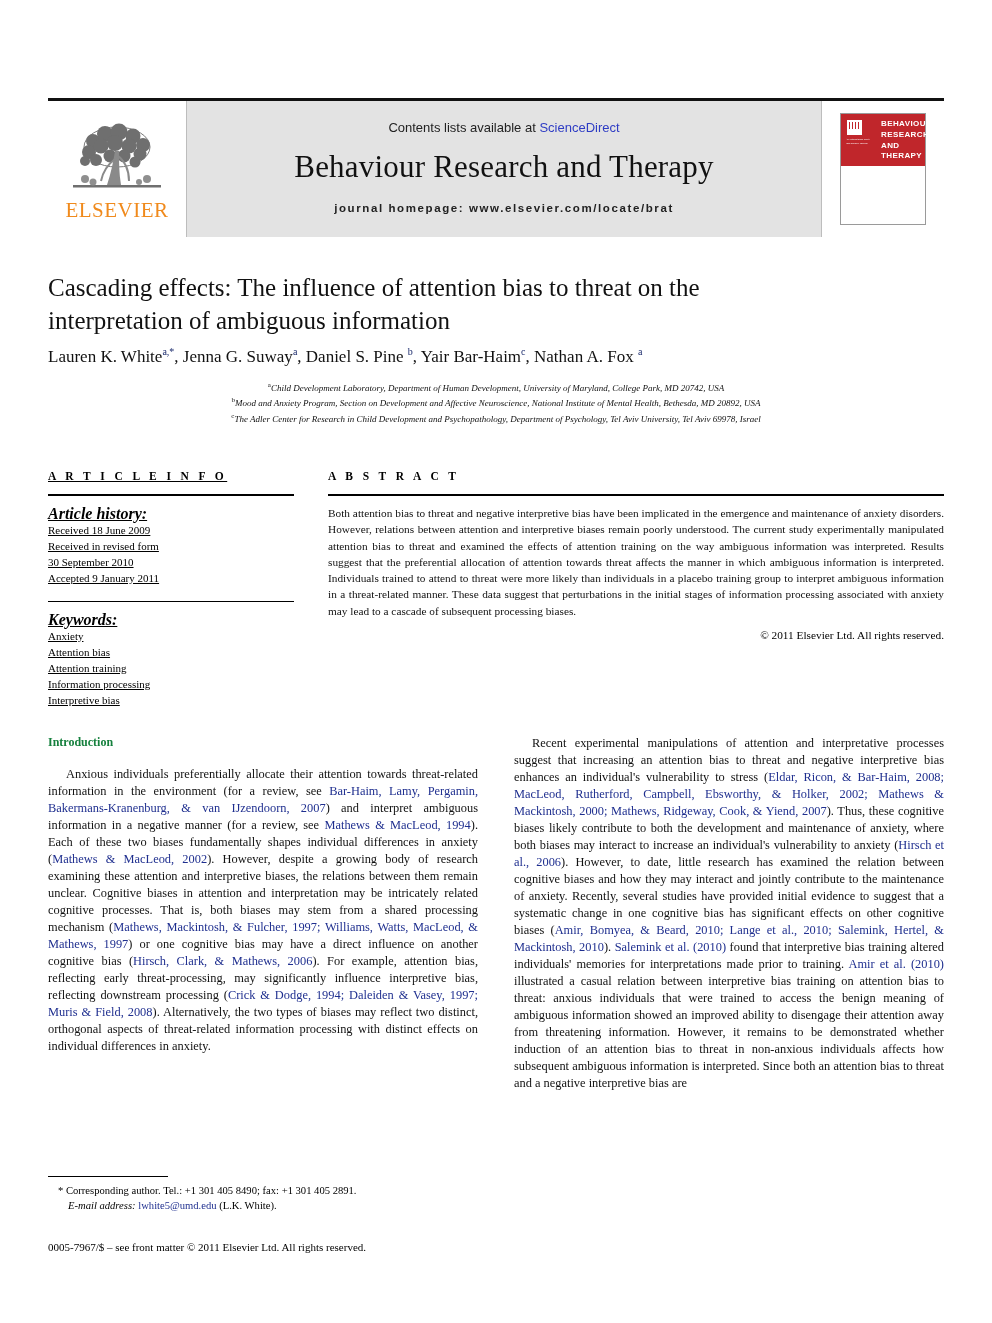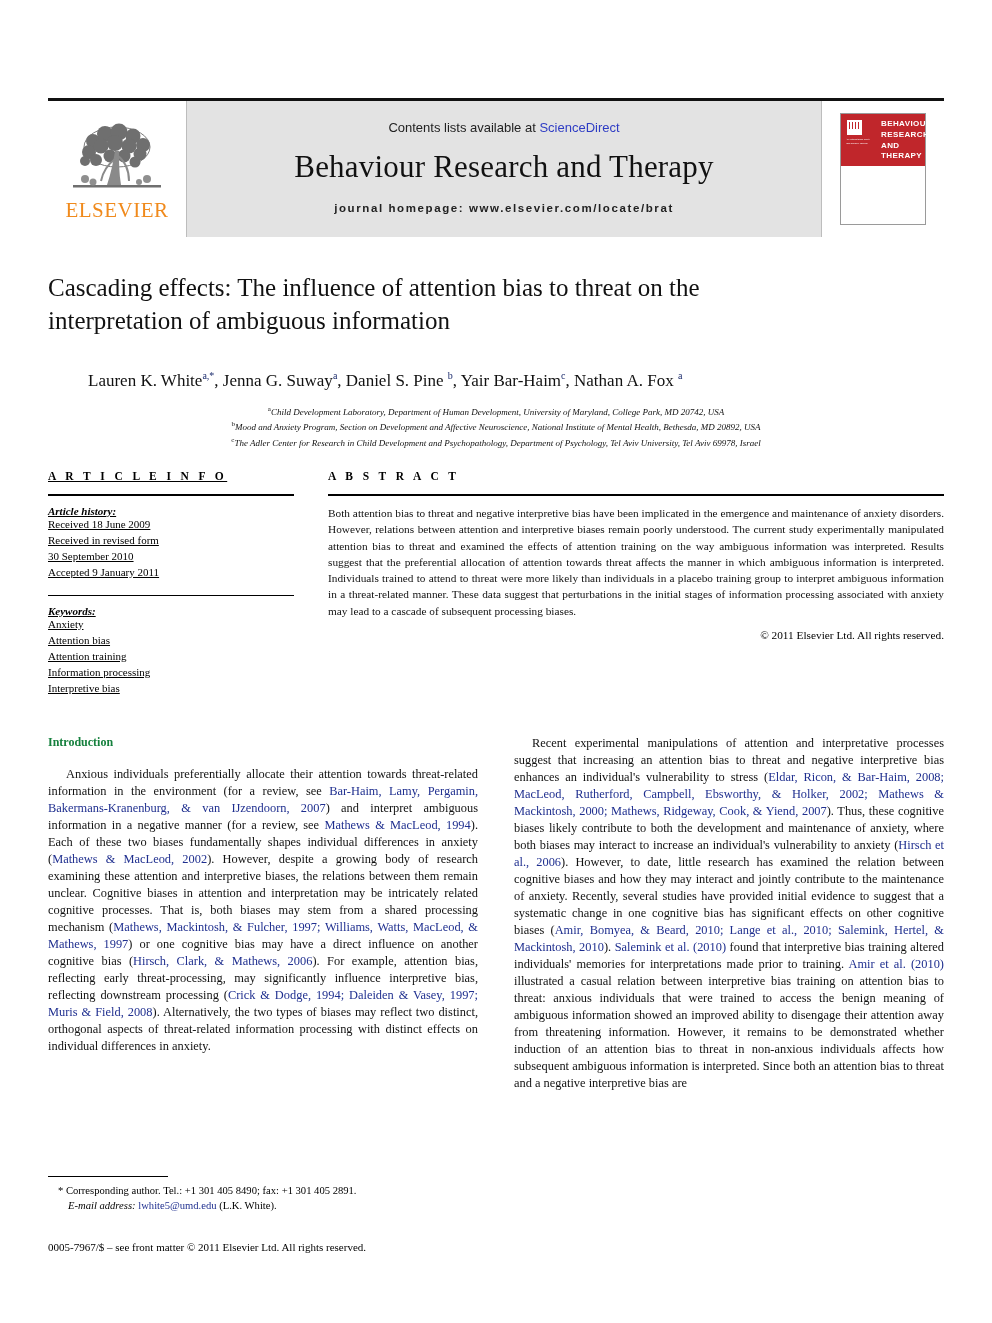--- a/index.html
+++ b/index.html
@@ -162,30 +162,29 @@
     position: absolute;
     left: 48px;
     top: 272px;
     width: 896px;
   }
   h1.article-title {
     font-family: "Liberation Serif", serif;
     font-size: 25px;
     font-weight: normal;
     line-height: 1.3;
-    margin: 0 0 32px 0;
+    margin: 0 0 8px 0;
     color: #111;
     max-width: 760px;
   }
   .authors {
     font-size: 17px;
     line-height: 1.3;
     margin-bottom: 12px;
     color: #111;
-    margin-left: 40px;
   }
   .authors sup { color: #1a2a6c; font-size: 10px; }
   .affiliations {
     font-size: 9px;
     font-style: italic;
     line-height: 1.62;
     color: #111;
     text-align: center;
   }
   .affiliations sup { font-style: normal; font-size: 7px; }
@@ -203,21 +202,21 @@
   .col-abstract { flex: 1 1 auto; }
   .sec-head {
     font-family: "Liberation Serif", serif;
     font-weight: bold;
     font-size: 11.5px;
     letter-spacing: 3.4px;
     margin-bottom: 12px;
   }
   .rule { border-top: 2px solid #000; margin-bottom: 9px; }
   .rule-thin { border-top: 1.5px solid #000; margin: 14px 0 9px 0; }
-  .info-lbl { font-style: italic; font-weight: bold; font-size: 11px; }
+  .info-lbl { font-style: italic; font-weight: bold; font-size: 16px; }
   .info-list { font-size: 11px; line-height: 1.45; }
   .abstract-text {
     font-size: 11.3px;
     line-height: 1.44;
     text-align: justify;
     color: #111;
   }
   .copyright {
     text-align: right;
     font-size: 11.3px;

